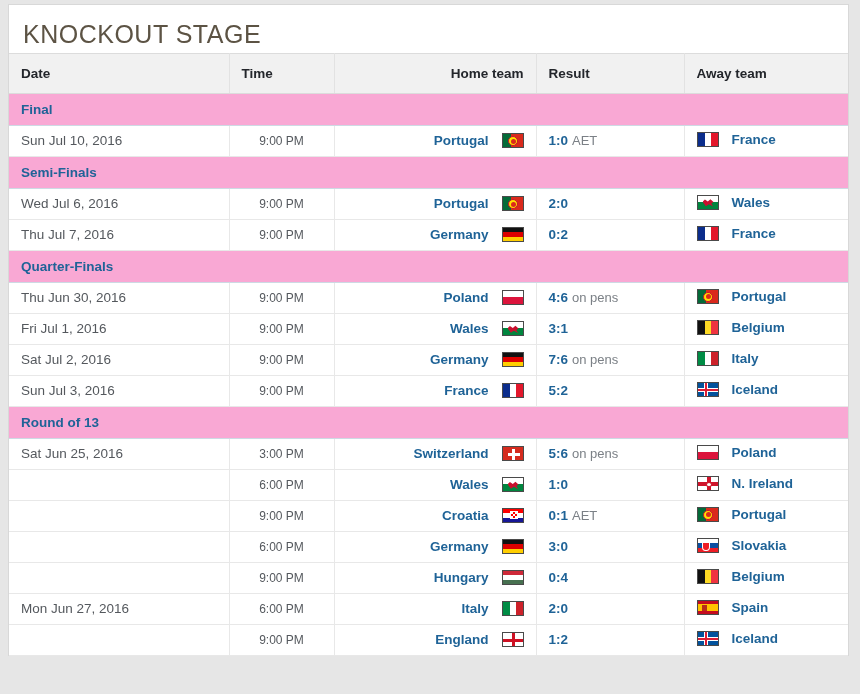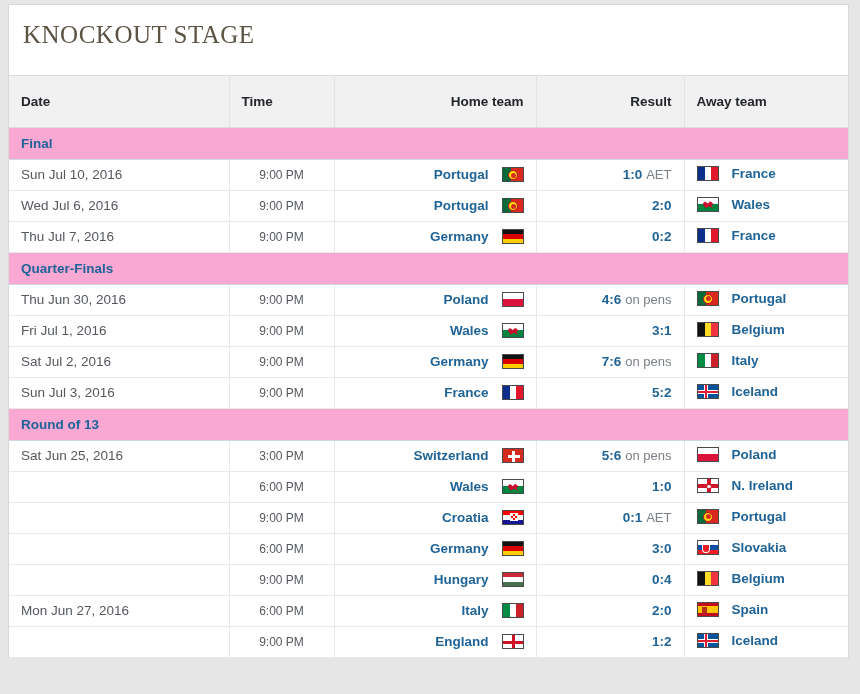--- a/index.html
+++ b/index.html
@@ -18,25 +18,25 @@
   .card {
     position: absolute;
     left: 8px; top: 4px;
     width: 841px;
     background: #ffffff;
     border: 1px solid #d8d8d8;
     border-bottom: none;
     overflow: hidden;
   }
   .card-title {
-    font-family: Liberation Serif, serif;
+    font-family: Liberation Sans, sans-serif;
     font-size: 25px;
     letter-spacing: 0.5px;
     color: #5c5344;
-    padding: 16px 16px 26px 14px;
+    padding: 16px 16px 4px 14px;
     line-height: 1.1;
     font-weight: 400;
     background: #fff;
     white-space: nowrap;
   }
   table.fixtures {
     width: 100%;
     border-collapse: collapse;
     table-layout: fixed;
     font-size: 13.5px;
@@ -49,27 +49,27 @@
 
   thead th {
     background: #f1f1f1;
     border-top: 1px solid #dcdcdc;
     border-bottom: 1px solid #dcdcdc;
     border-right: 1px solid #e2e2e2;
     color: #23262b;
     font-weight: bold;
     font-size: 13.5px;
     padding: 11px 12px;
-    height: 52px;
+    height: 40px;
     white-space: nowrap;
   }
   thead th.th-date { text-align: left; }
   thead th.th-time { text-align: left; }
   thead th.th-home { text-align: right; }
-  thead th.th-res  { text-align: right; margin-left: 43px; }
+  thead th.th-res  { text-align: left; margin-left: 43px; }
   thead th.th-away { text-align: left; border-right: none; }
 
   tr.section-row td {
     background: #f9a8d4;
     color: #1f6397;
     font-weight: bold;
     font-size: 13.5px;
     padding: 8px 12px 8px 12px;
     height: 31px;
     border-bottom: 1px solid #cddae4;
@@ -95,21 +95,21 @@
     text-align: center;
     color: #54585d;
     font-size: 12px;
   }
   td.cell-home {
     text-align: right;
     font-weight: bold;
     color: #1f6397;
   }
   td.cell-res {
-    text-align: right;
+    text-align: left;
     color: #1f6397;
     font-weight: bold;
   }
   td.cell-away {
     text-align: left;
     font-weight: bold;
     color: #1f6397;
     border-right: none;
   }
   td.win { background: #fdf3da; }
@@ -232,20 +232,23 @@
                   <i class="em"></i>
                   <i class="em2"></i>
                 </span>
               </span></td>
             <td class="cell-res"><span>1:0</span><span class="res-suffix">AET</span></td>
             <td class="cell-away"><span class="team-in">
                 <span class="flag f-france"></span>
                 <span class="team-name">France</span>
               </span></td>
           </tr>
+          <tr class="section-row">
+            <td colspan="5">Semi-Finals</td>
+          </tr>
           <tr class="match-row">
             <td class="cell-date">Wed Jul 6, 2016</td>
             <td class="cell-time">9:00 PM</td>
             <td class="cell-home win"><span class="team-in">
                 <span class="team-name">Portugal</span>
                 <span class="flag f-portugal">
                   <i class="em"></i>
                   <i class="em2"></i>
                 </span>
               </span></td>

